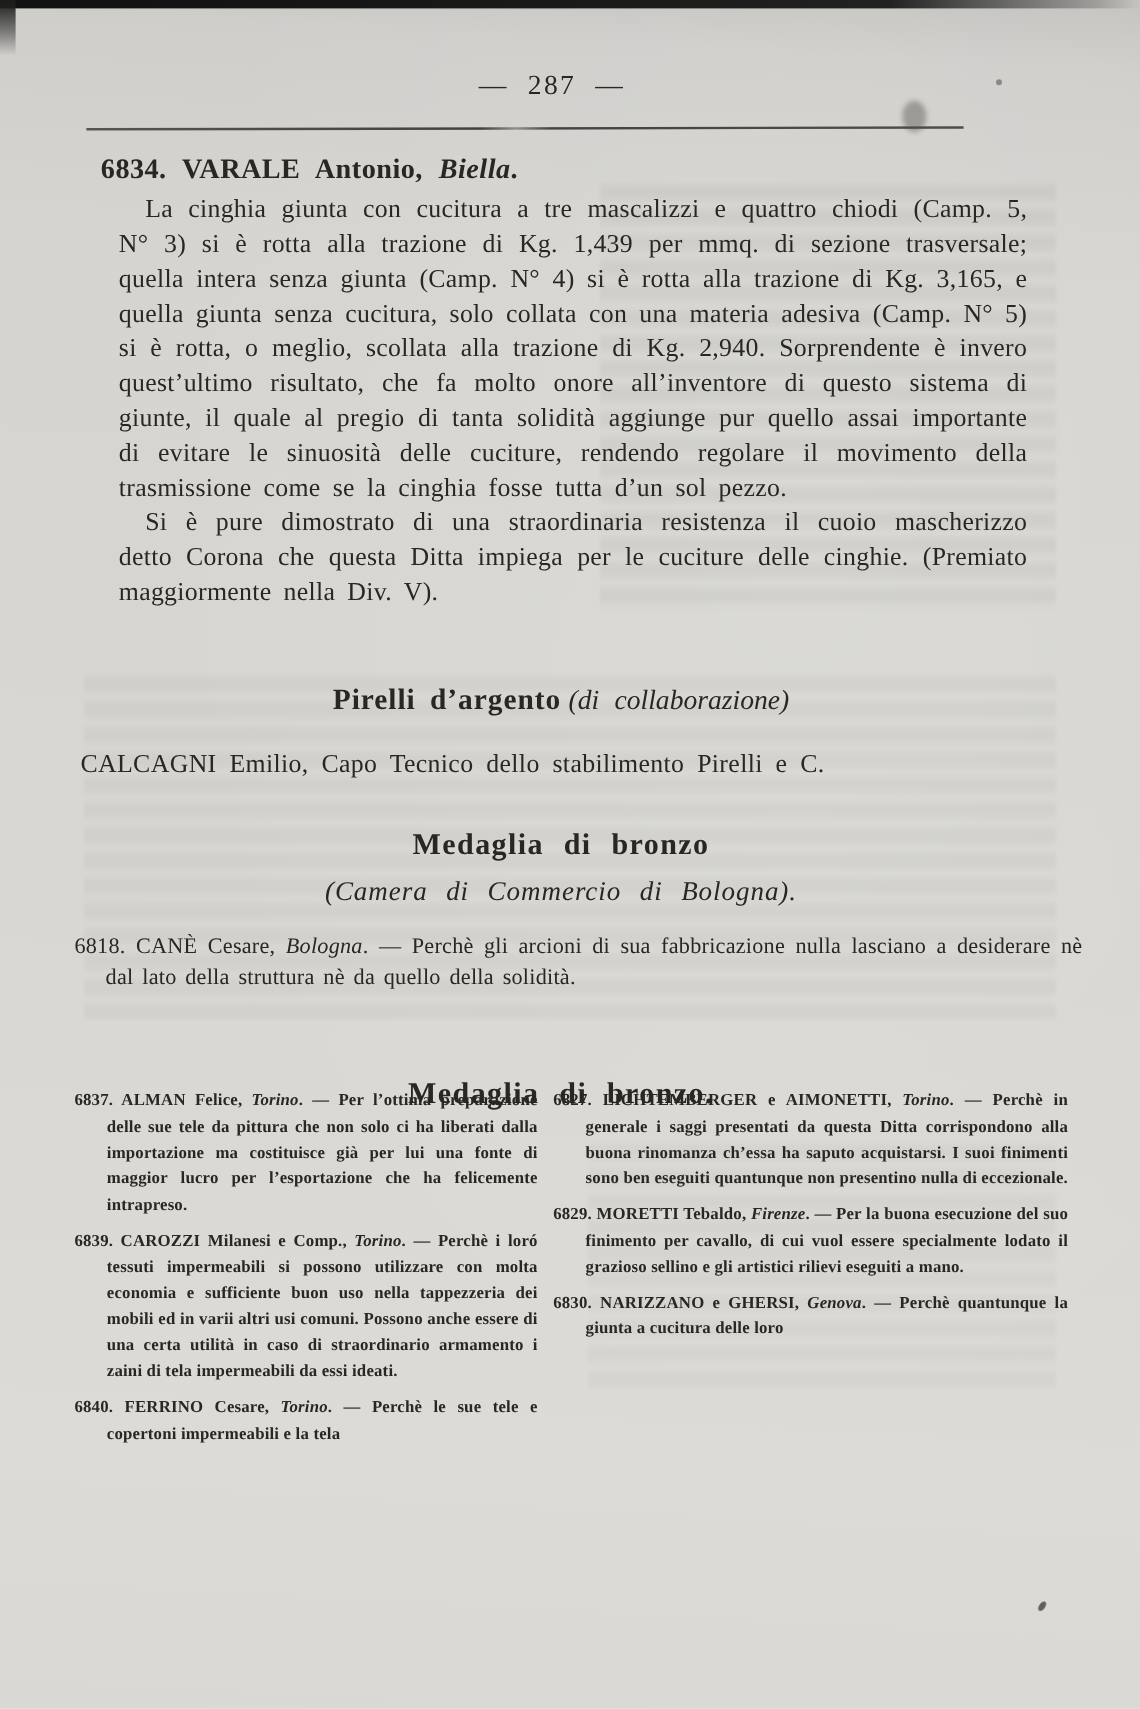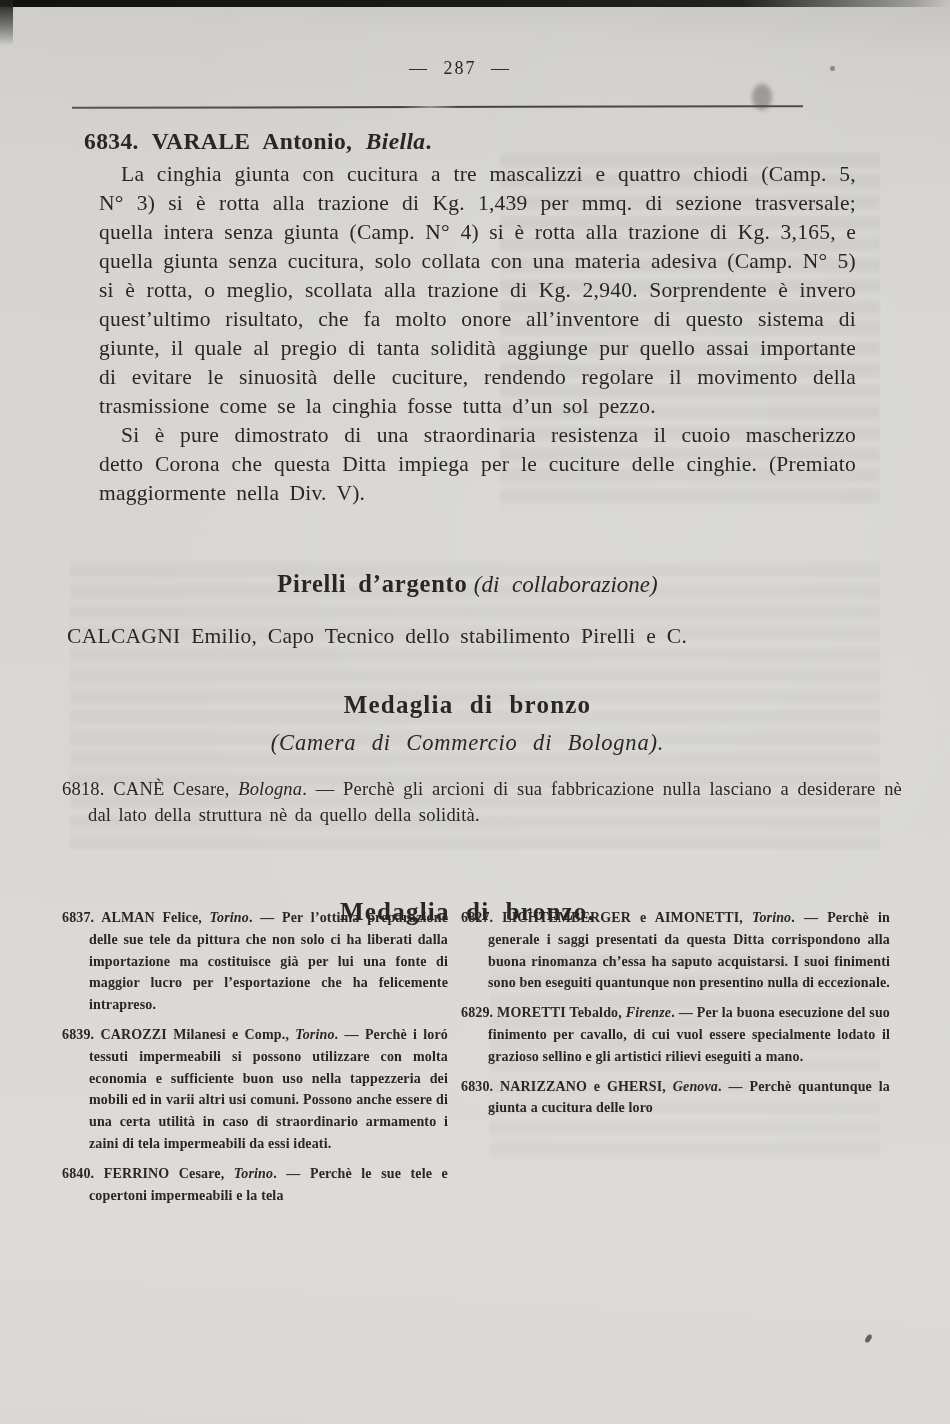--- a/index.html
+++ b/index.html
@@ -51,21 +51,21 @@
   .bleed-1 { top: 150px; left: 500px; width: 380px; height: 360px; }
   .bleed-2 { top: 560px; left: 70px;  width: 810px; height: 290px; opacity: 0.04; }
   .bleed-3 { top: 950px; left: 490px; width: 390px; height: 210px; opacity: 0.035; }
 
   
   .page-number {
     position: absolute;
     top: 58px; left: 0;
     width: 920px;
     text-align: center;
-    font-size: 18px;
+    font-size: 23px;
     letter-spacing: 2px;
     word-spacing: 8px;
   }
   .header-rule {
     position: absolute;
     top: 106px; left: 72px;
     width: 731px; height: 2px;
     background: linear-gradient(90deg, #57544f, #44423e 45%, rgba(68,66,62,0.45) 49%, #45433f 53%, #504d48 100%);
     transform: rotate(-0.12deg);
   }

